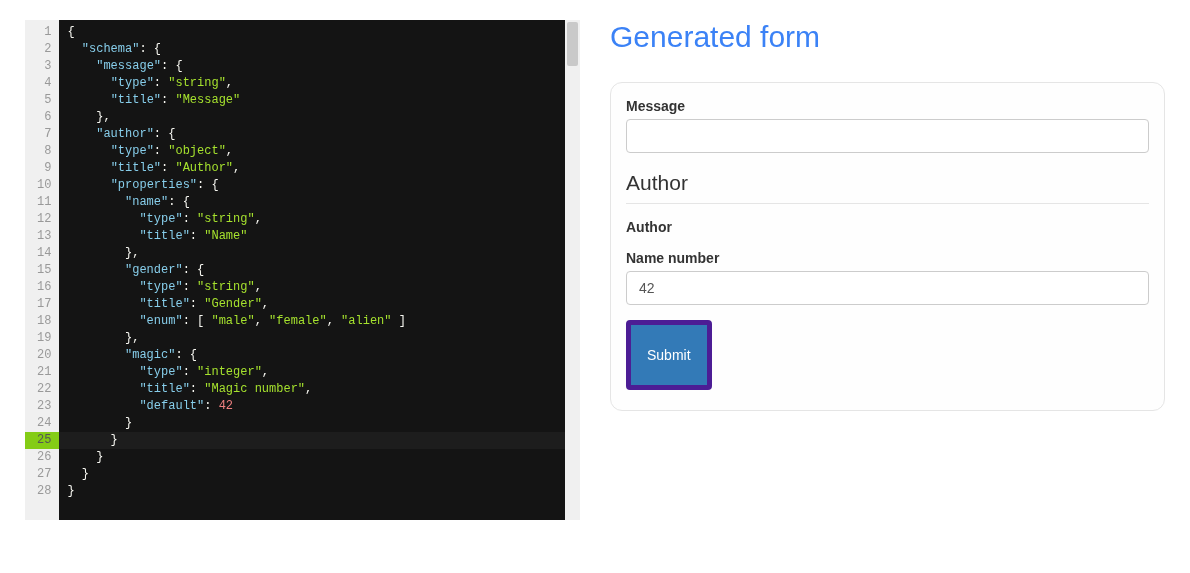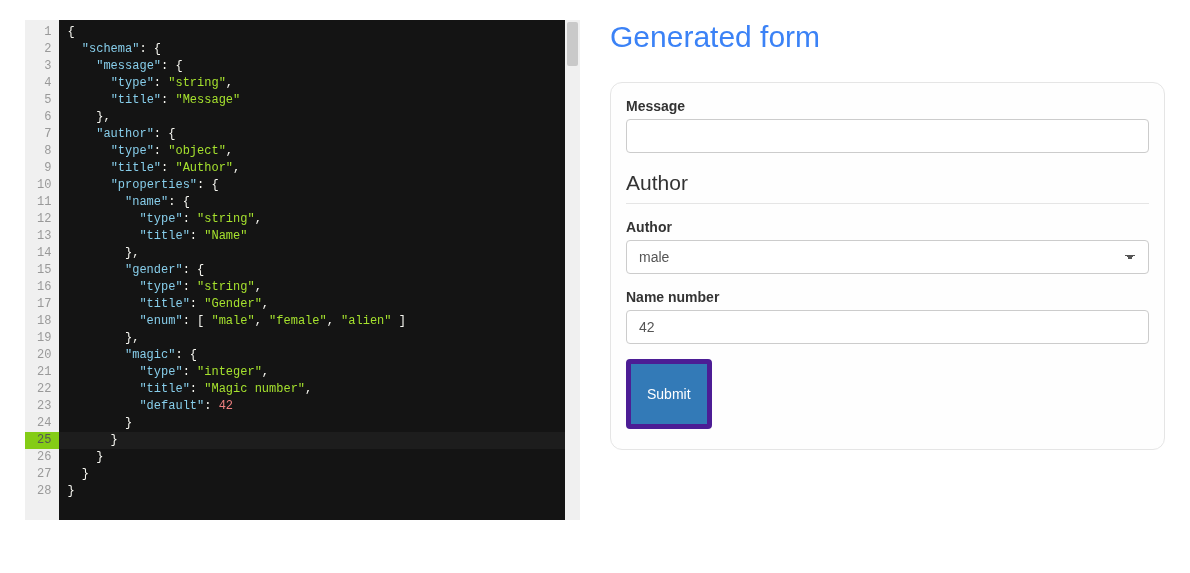--- a/index.html
+++ b/index.html
@@ -113,23 +113,20 @@
       <div class="form-group">
         <label>Message</label>
         <input type="text" class="form-control" value="" style="">
       </div>
 
       <legend class="fieldset-legend">Author</legend>
 
 
       <div class="form-group">
         <label>Author</label>
-        <select class="form-control">
-          <option>male</option>
-        </select>
       </div>
 
       <div class="form-group">
         <label>Name number</label>
         <input type="text" class="form-control" value="42" style="">
       </div>
 
       <button class="btn-primary">Submit</button>
     </div>
   </div>

